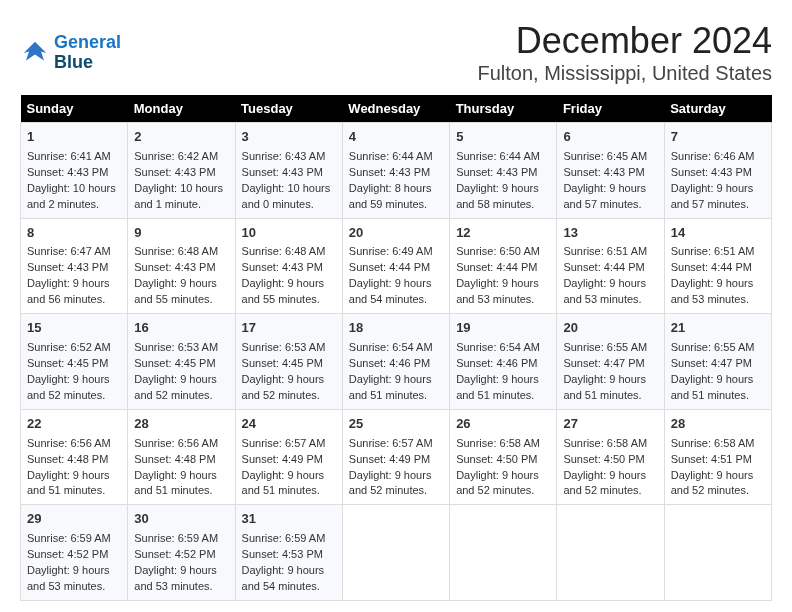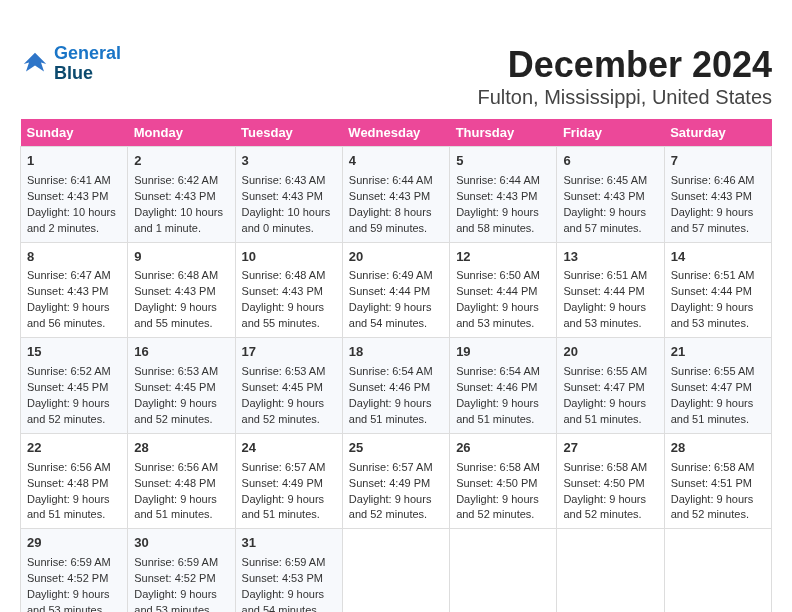--- a/index.html
+++ b/index.html
@@ -6,23 +6,22 @@
     body {
       font-family: Arial, sans-serif;
       background: #fff;
       width: 792px;
       min-height: 612px;
       padding: 20px;
     }
     .header {
       display: flex;
       justify-content: space-between;
-      align-items: flex-start;
+      align-items: center;
       margin-bottom: 10px;
-      margin-top: 24px;
     }
     .logo {
       display: flex;
       align-items: center;
       gap: 4px;
     }
     .logo-text {
       font-size: 18px;
       font-weight: bold;
       color: #1a1a2e;
@@ -33,34 +32,34 @@
     }
     .logo-bird {
       width: 30px;
       height: 30px;
     }
     .title-block {
       text-align: right;
     }
     .month-title {
       font-size: 36px;
-      font-weight: bold;
+      font-weight: normal;
       color: #222;
     }
     .location {
       font-size: 20px;
       color: #444;
     }
     table {
       width: 100%;
       border-collapse: collapse;
       font-size: 11px;
     }
     thead tr th {
-      background-color: #ec4899;
+      background-color: #000000;
       color: #fff;
       text-align: left;
       padding: 6px 6px;
       font-size: 13px;
       font-weight: bold;
     }
     tbody tr td {
       vertical-align: top;
       padding: 5px 6px;
       border: 1px solid #ddd;

